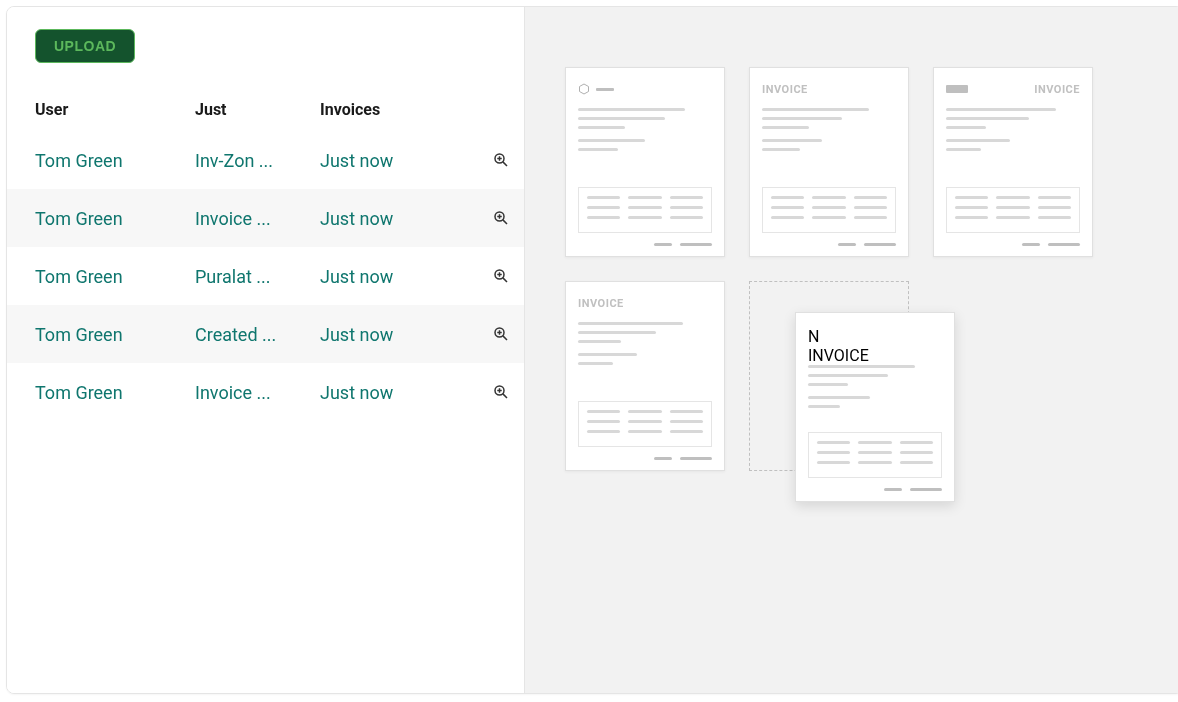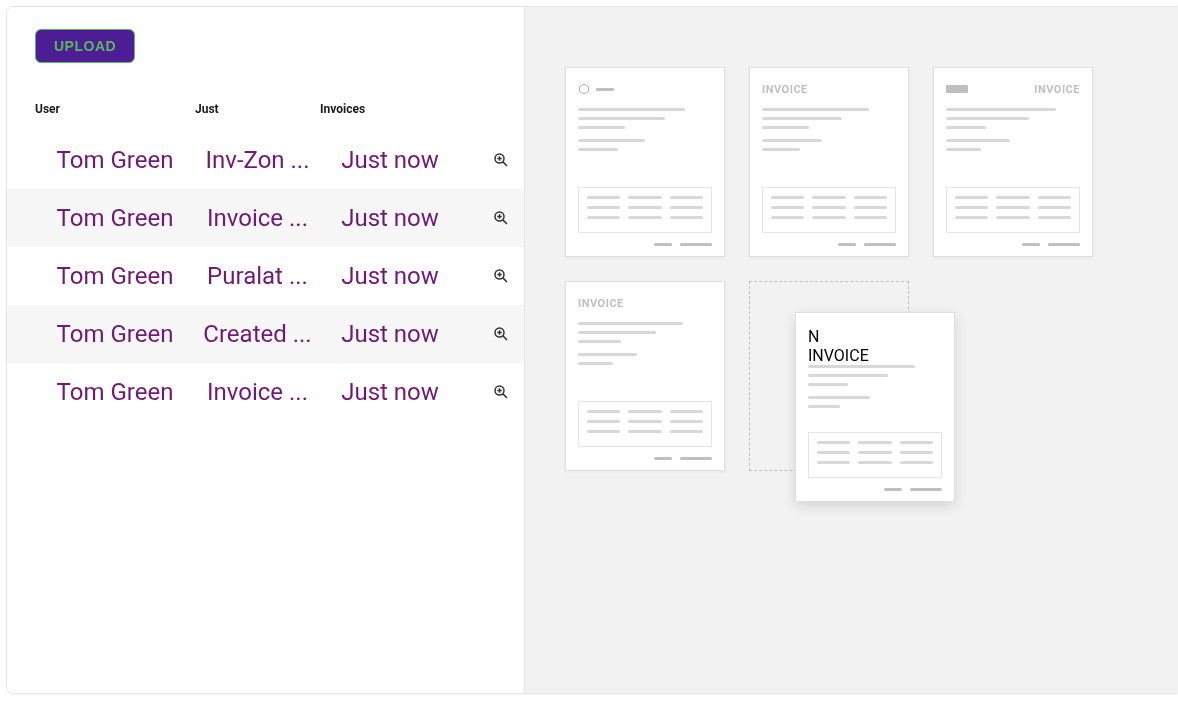--- a/index.html
+++ b/index.html
@@ -38,48 +38,47 @@
     padding: 0 28px 24px 28px;
   }
   .panel-title {
     font-size: 23px;
     font-weight: 700;
     color: #1a1a1a;
   }
   .upload-btn {
     border: 1px solid #5cb85c;
     color: #5cb85c;
-    background: #4c1d95;
+    background: #14532d;
     font-weight: 700;
     font-size: 14px;
     letter-spacing: 0.5px;
     padding: 8px 18px;
     border-radius: 6px;
     cursor: pointer;
   }
   .table {
     width: 100%;
   }
   .thead, .trow {
     display: grid;
     grid-template-columns: 160px 125px 140px 50px;
     align-items: center;
     padding: 0 28px;
     height: 58px;
   }
   .thead {
-    font-size: 12px;
+    font-size: 16px;
     font-weight: 700;
     color: #1a1a1a;
     height: 44px;
   }
   .trow {
-    font-size: 24px;
-    color: #701a75;
-    text-align: center;
+    font-size: 18px;
+    color: #0f766e;
   }
   .trow.alt {
     background: #f7f7f7;
   }
   .trow .cell, .thead .cell {
     white-space: nowrap;
     overflow: hidden;
     text-overflow: ellipsis;
   }
   .magnify {

